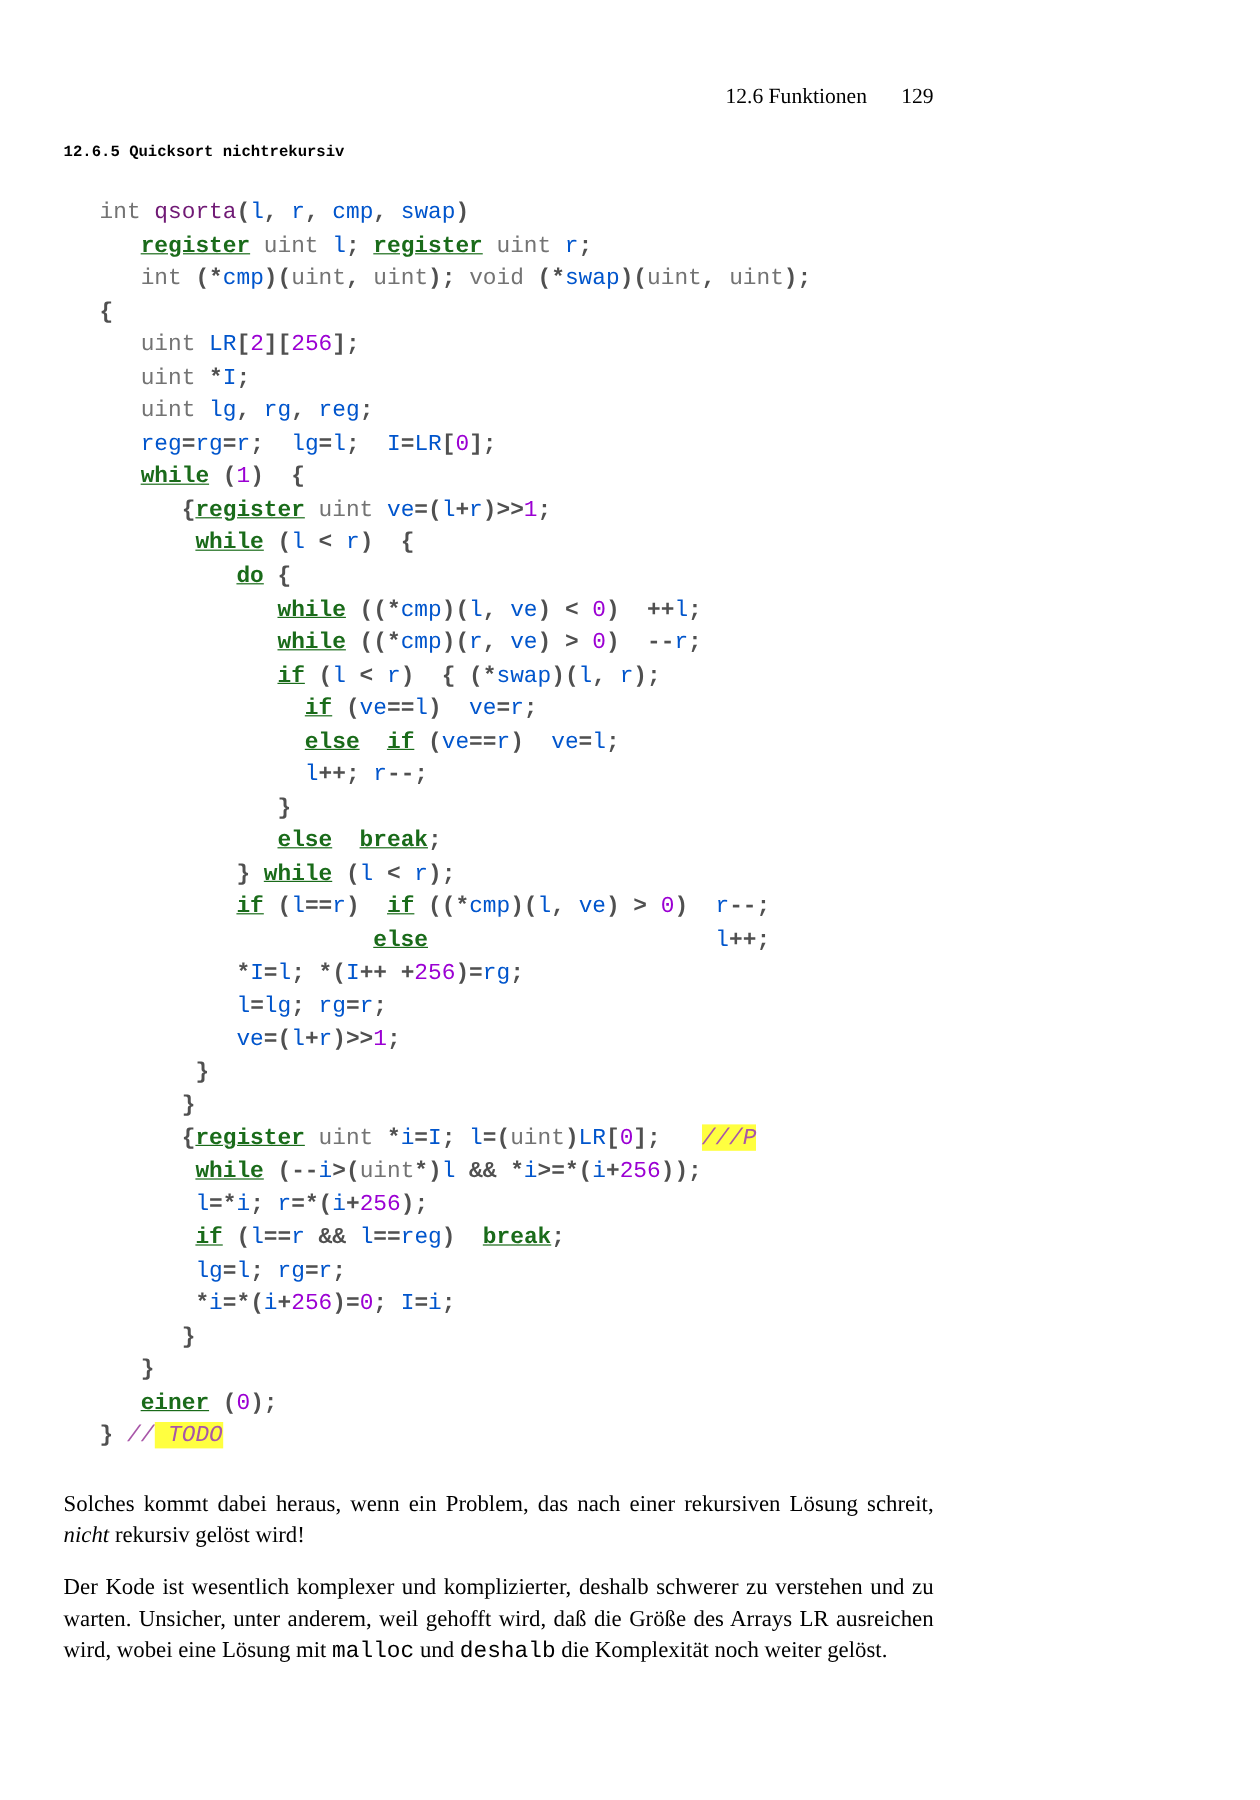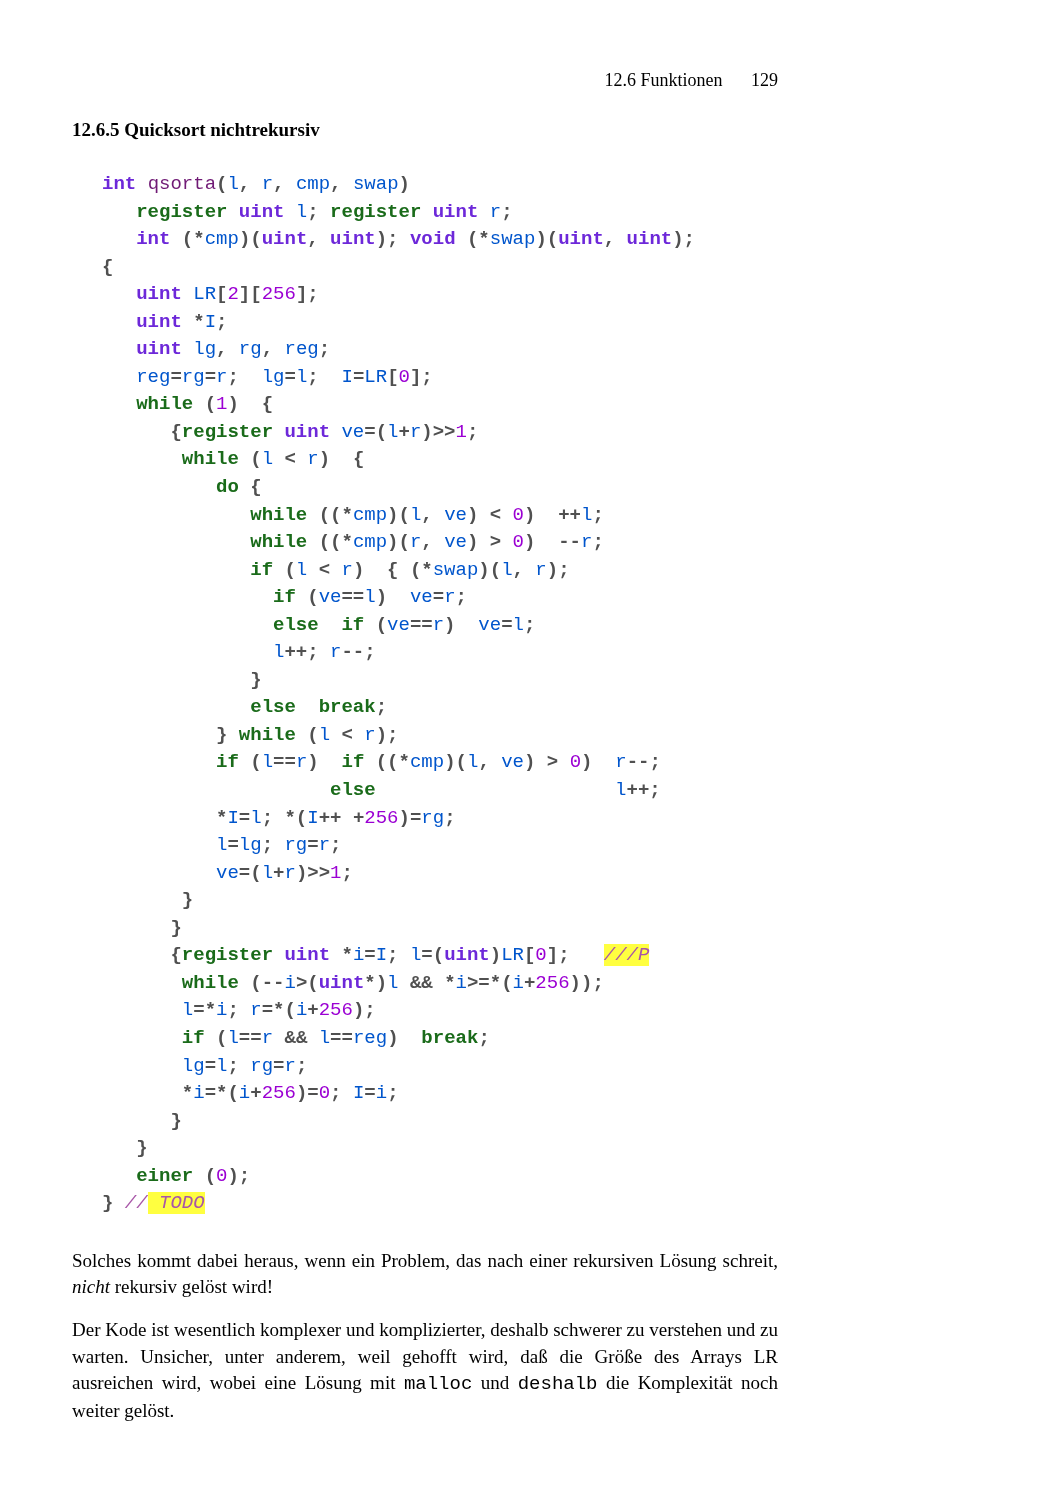--- a/index.html
+++ b/index.html
@@ -6,44 +6,45 @@
     margin: 0;
     padding: 0;
     background: #ffffff;
     font-family: Georgia, 'Times New Roman', serif;
     color: #000000;
   }
   .page {
     width: 868px;
     height: 1500px;
     box-sizing: border-box;
-    padding: 70px 90px 60px 72px;
+    padding: 70px 90px 60px 53px;
     position: relative;
   }
   .header {
     text-align: right;
     font-size: 18px;
     margin-bottom: 28px;
     color: #000;
   }
   .header .section-ref { margin-right: 24px; }
   .section-title {
     font-weight: bold;
-    font-size: 19px;
+    font-size: 13px;
     margin-bottom: 30px;
+    font-family: Liberation Mono, monospace;
   }
   pre.code {
     font-family: 'Courier New', Courier, monospace;
     font-size: 19px;
     line-height: 1.45;
     margin: 0 0 30px 30px;
     white-space: pre;
   }
-  .kw { color: #1a6b1a; font-weight: bold; }   
-  .ty { color: #6d28d9; font-weight: bold; }   
+  .kw { color: #1a6b1a; font-weight: bold; text-decoration: underline; }   
+  .ty { color: #737373; font-weight: normal; }   
   .fn { color: #701a75; }                       
   .id { color: #0055cc; }                       
   .nu { color: #9b00d3; }                       
   .pu { color: #505050; font-weight: bold; }    
   .cm { color: #a856a8; font-style: italic; }   
   .hl { background: #ffff40; }                  
   .body-text {
     font-size: 19px;
     line-height: 1.4;
     margin: 0 0 16px 0;

